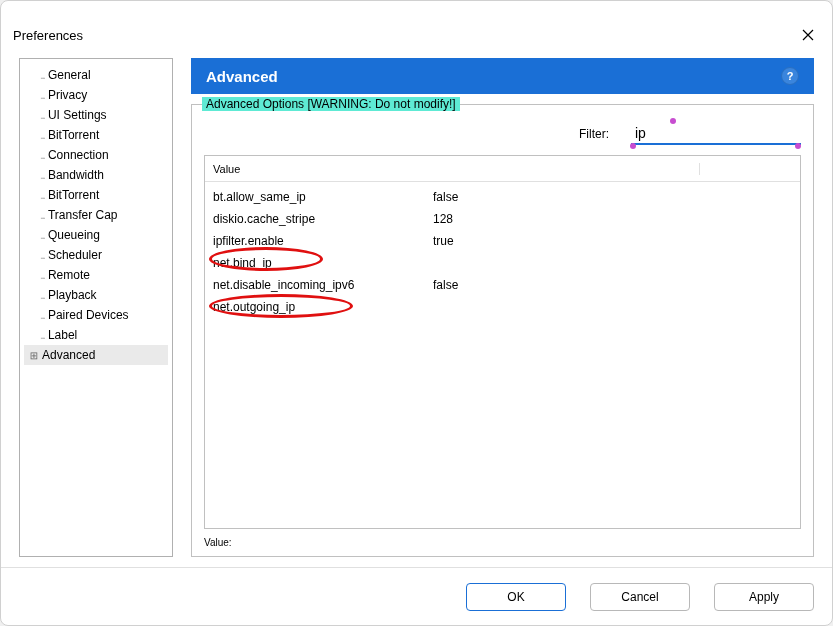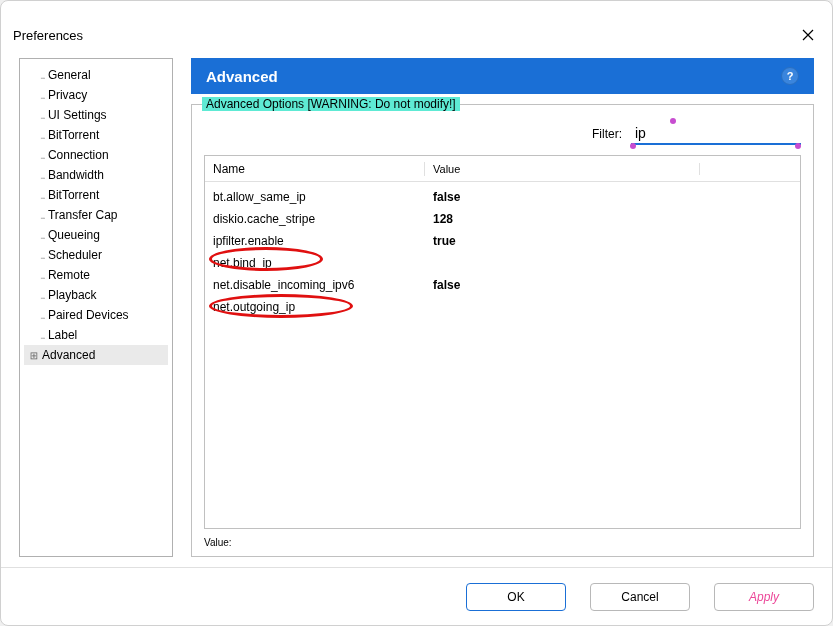--- a/index.html
+++ b/index.html
@@ -117,21 +117,21 @@
   top: -8px;
   left: 10px;
   background: #5eead4;
   padding: 0 4px;
   font-size: 12px;
 }
 .filter-row {
   display: flex;
   align-items: center;
   justify-content: flex-end;
-  gap: 9px;
+  gap: 22px;
   margin: 8px 0 10px 0;
   position: relative;
 }
 .filter-label { font-size: 12px; }
 .filter-input {
   width: 170px;
   height: 22px;
   border: none;
   border-bottom: 2px solid #1a6fd6;
   padding: 0 4px;
@@ -165,21 +165,21 @@
 .col-name { width: 220px; padding-left: 8px; font-size: 12px; border-right: 1px solid #e0e0e0; }
 .col-value { flex: 1; padding-left: 8px; font-size: 11px; border-right: 1px solid #e0e0e0; }
 .col-right { width: 100px; }
 .table-body { flex: 1; }
 .row {
   display: flex;
   height: 22px;
   align-items: flex-end;
 }
 .cell-name { width: 220px; padding-left: 8px; }
-.cell-value { flex: 1; padding-left: 8px; font-weight: bold; }
+.cell-value { flex: 1; padding-left: 8px; }
 .value-row {
   margin-top: 8px;
   font-size: 10px;
 }
 .annot {
   position: absolute;
   border: 3px solid #e01010;
   border-radius: 50%;
   pointer-events: none;
 }
@@ -198,21 +198,21 @@
 .btn {
   width: 100px;
   height: 28px;
   border: 1px solid #b8b8b8;
   border-radius: 4px;
   background: #fff;
   font-size: 12px;
   cursor: pointer;
 }
 .btn-primary { border-color: #1a6fd6; }
-.btn-disabled { color: #ec4899; cursor: default; font-style: italic; }
+.btn-disabled { color: #000000; cursor: default; }
 </style>
 </head>
 <body>
 
 <div class="dialog">
 
   <div class="titlebar">
     <div class="titlebar-title">Preferences</div>
     <div class="titlebar-close">
       <svg width="12" height="12" viewBox="0 0 12 12">
@@ -311,21 +311,20 @@
         <div class="filter-row">
           <span class="filter-dot dot1"></span>
           <span class="filter-dot dot2"></span>
           <span class="filter-dot dot3"></span>
           <span class="filter-label">Filter:</span>
           <input class="filter-input" type="text" value="ip" style="">
         </div>
 
         <div class="table-container">
           <div class="table-head">
-            <div class="col-name">Name</div>
             <div class="col-value">Value</div>
             <div class="col-right"></div>
           </div>
           <div class="table-body">
             <div class="row">
               <div class="cell-name">bt.allow_same_ip</div>
               <div class="cell-value">false</div>
             </div>
             <div class="row">
               <div class="cell-name">diskio.cache_stripe</div>

